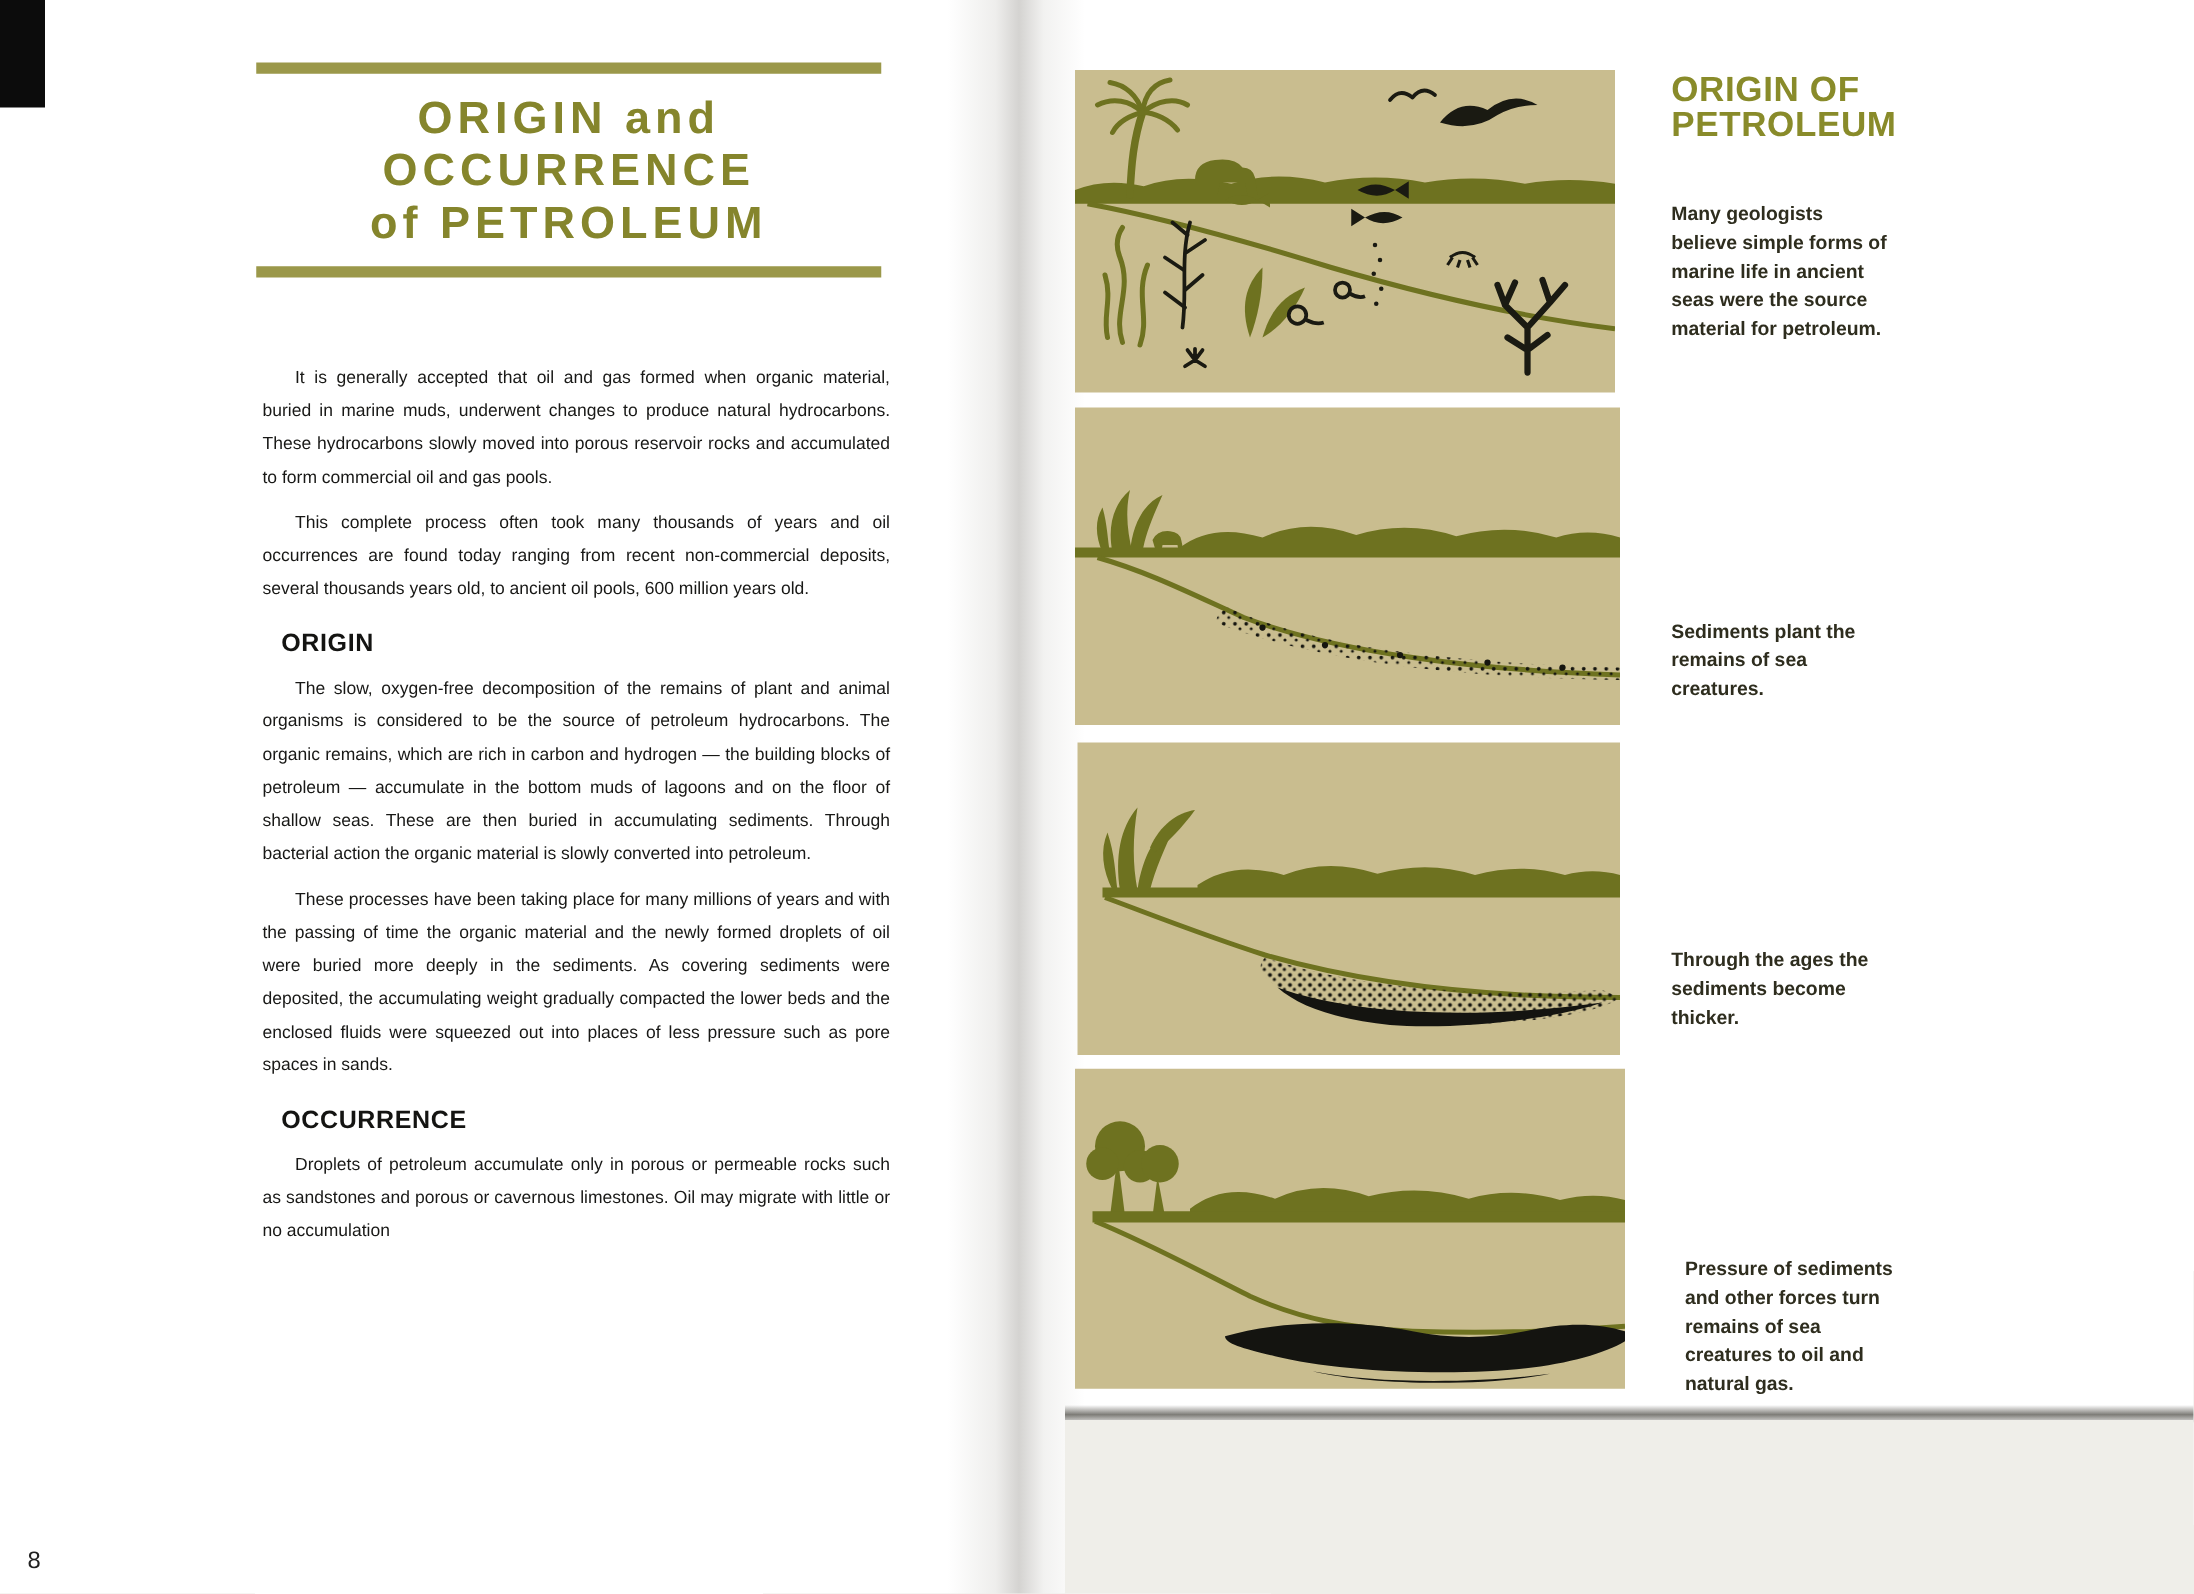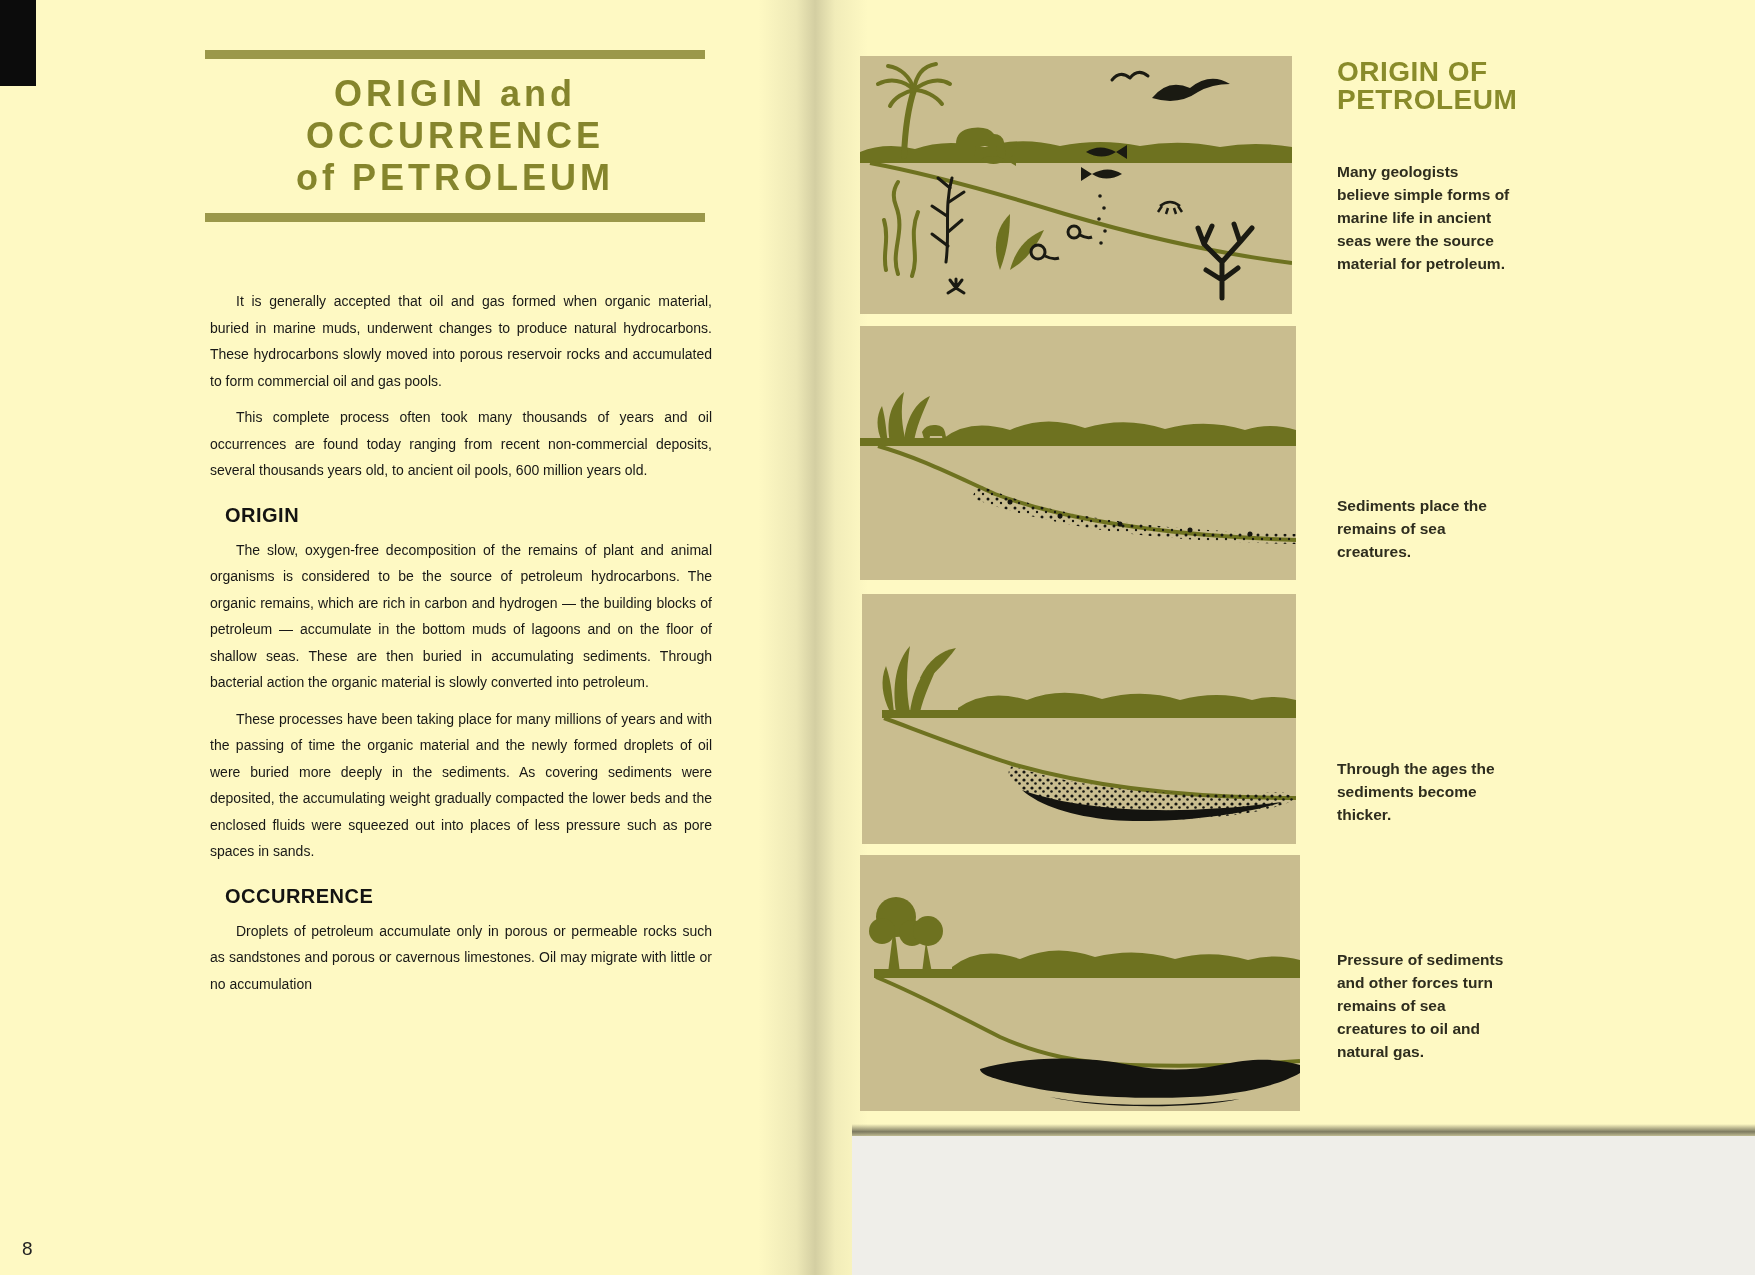--- a/index.html
+++ b/index.html
@@ -1,18 +1,18 @@
 <!DOCTYPE html>
 <html><head>
 <meta charset="utf-8">
 <style>
   html,body{margin:0;padding:0;background:#e9e7e1;}
   .spread{
     position:relative;width:1755px;height:1275px;overflow:hidden;
-    background:#fef9c3;font-family:"Liberation Sans",sans-serif;
+    background:#ffffff;font-family:"Liberation Sans",sans-serif;
   }
   
   .corner-artifact{position:absolute;left:0;top:0;width:36px;height:86px;background:#0c0c0c;}
   .gutter{position:absolute;left:758px;top:0;width:110px;height:1275px;
     background:linear-gradient(to right,rgba(0,0,0,0) 0%,rgba(90,85,70,0.10) 35%,rgba(60,55,45,0.22) 52%,rgba(90,85,70,0.08) 70%,rgba(0,0,0,0) 100%);}
   .edge-bottom-right{position:absolute;left:852px;top:1124px;width:903px;height:14px;
     background:linear-gradient(to bottom,rgba(0,0,0,0),rgba(40,38,30,0.6) 55%,rgba(40,38,30,0.15));}
   .below-page{position:absolute;left:852px;top:1136px;width:903px;height:139px;background:#efeee9;}
 
   
@@ -35,21 +35,21 @@
   .panel-4{left:860px;top:855px;width:440px;height:256px;}
 
   
   .captions-heading{position:absolute;left:1337px;top:58px;width:170px;margin:0;
     font-size:28px;line-height:28px;font-weight:bold;letter-spacing:0.5px;color:#898b2a;}
   .cap{position:absolute;left:1337px;width:178px;margin:0;
     font-size:15.5px;line-height:23px;font-weight:bold;color:#2e2d1e;}
   .cap-1{top:160px;}
   .cap-2{top:494px;}
   .cap-3{top:757px;}
-  .cap-4{top:948px;}
+  .cap-4{top:1004px;margin-left:11px;}
 </style>
 </head>
 <body>
 
 <div class="spread">
 
   <div class="corner-artifact"></div>
   <div class="gutter"></div>
 
   <div>
@@ -195,21 +195,21 @@
         <path d="M92,112 Q120,90 160,104 Q195,88 235,102 Q275,92 315,104 Q350,94 388,105 Q415,98 440,105 L440,120 L92,120 Z" fill="#6e7220"></path>
         <rect x="14" y="114" width="426" height="9" fill="#6e7220"></rect>
         <path d="M16,122 C60,140 100,162 140,182 C180,200 220,208 270,210 C330,212 390,210 440,206" stroke="#6e7220" stroke-width="4" fill="none"></path>
         <path d="M120,214 C160,202 220,200 270,210 C300,216 330,216 360,210 C395,202 420,204 440,210 L440,218 C420,230 380,240 330,242 C270,245 200,240 160,230 C135,224 120,220 120,214 Z" fill="#141410"></path>
         <path d="M190,242 C240,252 320,252 380,244 C330,254 240,254 190,242 Z" fill="#141410"></path>
       </svg>
     </div>
 
     <h2 class="captions-heading">ORIGIN OF PETROLEUM</h2>
     <p class="cap cap-1">Many geologists believe simple forms of marine life in ancient seas were the source material for petroleum.</p>
-    <p class="cap cap-2">Sediments place the remains of sea creatures.</p>
+    <p class="cap cap-2">Sediments plant the remains of sea creatures.</p>
     <p class="cap cap-3">Through the ages the sediments become thicker.</p>
     <p class="cap cap-4">Pressure of sediments and other forces turn remains of sea creatures to oil and natural gas.</p>
 
     <div class="edge-bottom-right"></div>
     <div class="below-page"></div>
   </div>
 
 </div>
 
 </body></html>

